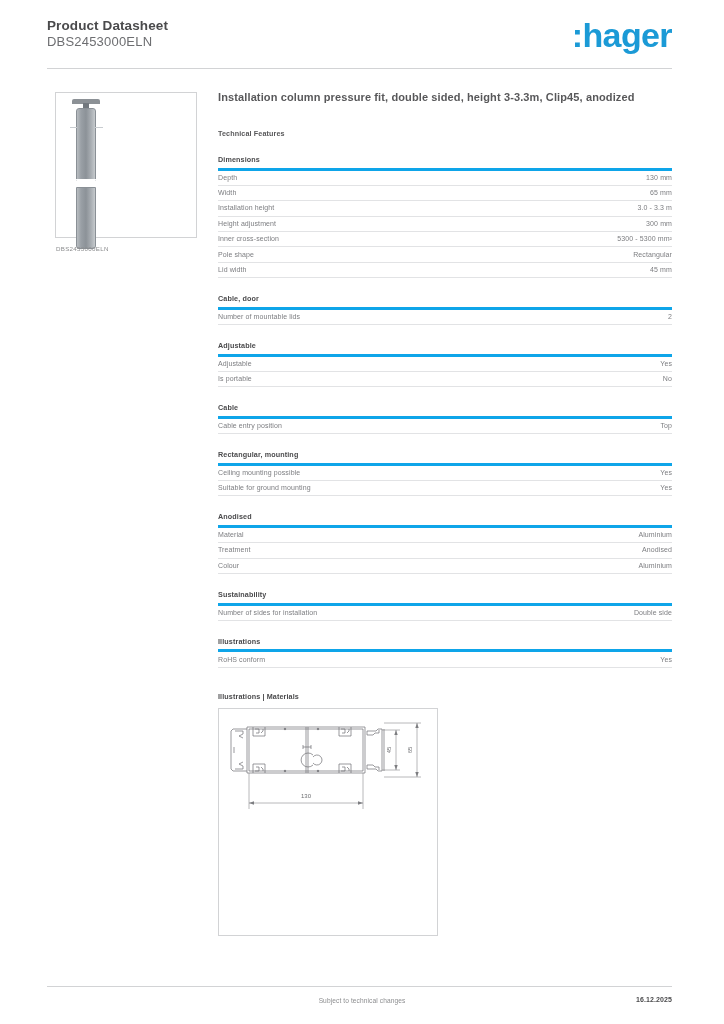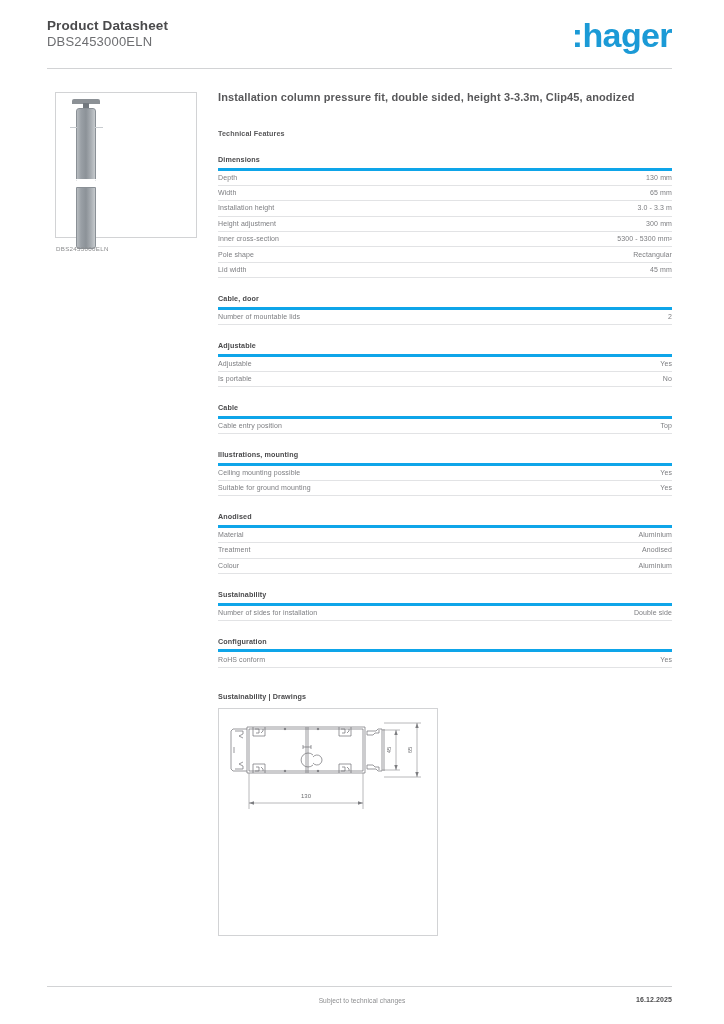--- a/index.html
+++ b/index.html
@@ -333,21 +333,21 @@
 
     <div class="section">
       <div class="section-title">Cable</div>
       <div class="spec-row">
         <span class="spec-label">Cable entry position</span>
         <span class="spec-value">Top</span>
       </div>
     </div>
 
     <div class="section">
-      <div class="section-title">Illustrations, mounting</div>
+      <div class="section-title">Rectangular, mounting</div>
       <div class="spec-row">
         <span class="spec-label">Ceiling mounting possible</span>
         <span class="spec-value">Yes</span>
       </div>
       <div class="spec-row">
         <span class="spec-label">Suitable for ground mounting</span>
         <span class="spec-value">Yes</span>
       </div>
     </div>
 
@@ -369,28 +369,28 @@
 
     <div class="section">
       <div class="section-title">Sustainability</div>
       <div class="spec-row">
         <span class="spec-label">Number of sides for installation</span>
         <span class="spec-value">Double side</span>
       </div>
     </div>
 
     <div class="section">
-      <div class="section-title">Configuration</div>
+      <div class="section-title">Illustrations</div>
       <div class="spec-row">
         <span class="spec-label">RoHS conform</span>
         <span class="spec-value">Yes</span>
       </div>
     </div>
 
-    <div class="drawings-title">Sustainability | Drawings</div>
+    <div class="drawings-title">Illustrations | Materials</div>
     <div class="drawing-box">
       <svg class="drawing-svg" width="219" height="227" viewBox="0 0 219 227">
         <g stroke="#6e6f72" stroke-width="0.7" fill="none" stroke-linejoin="miter">
 
           <path d="M 28 18 L 146 18 L 146 64 L 28 64 Z"></path>
           <path d="M 30 20 L 144 20 L 144 62 L 30 62 Z"></path>
 
           <line x1="87" y1="18" x2="87" y2="64"></line>
           <line x1="89" y1="18" x2="89" y2="64"></line>
 

